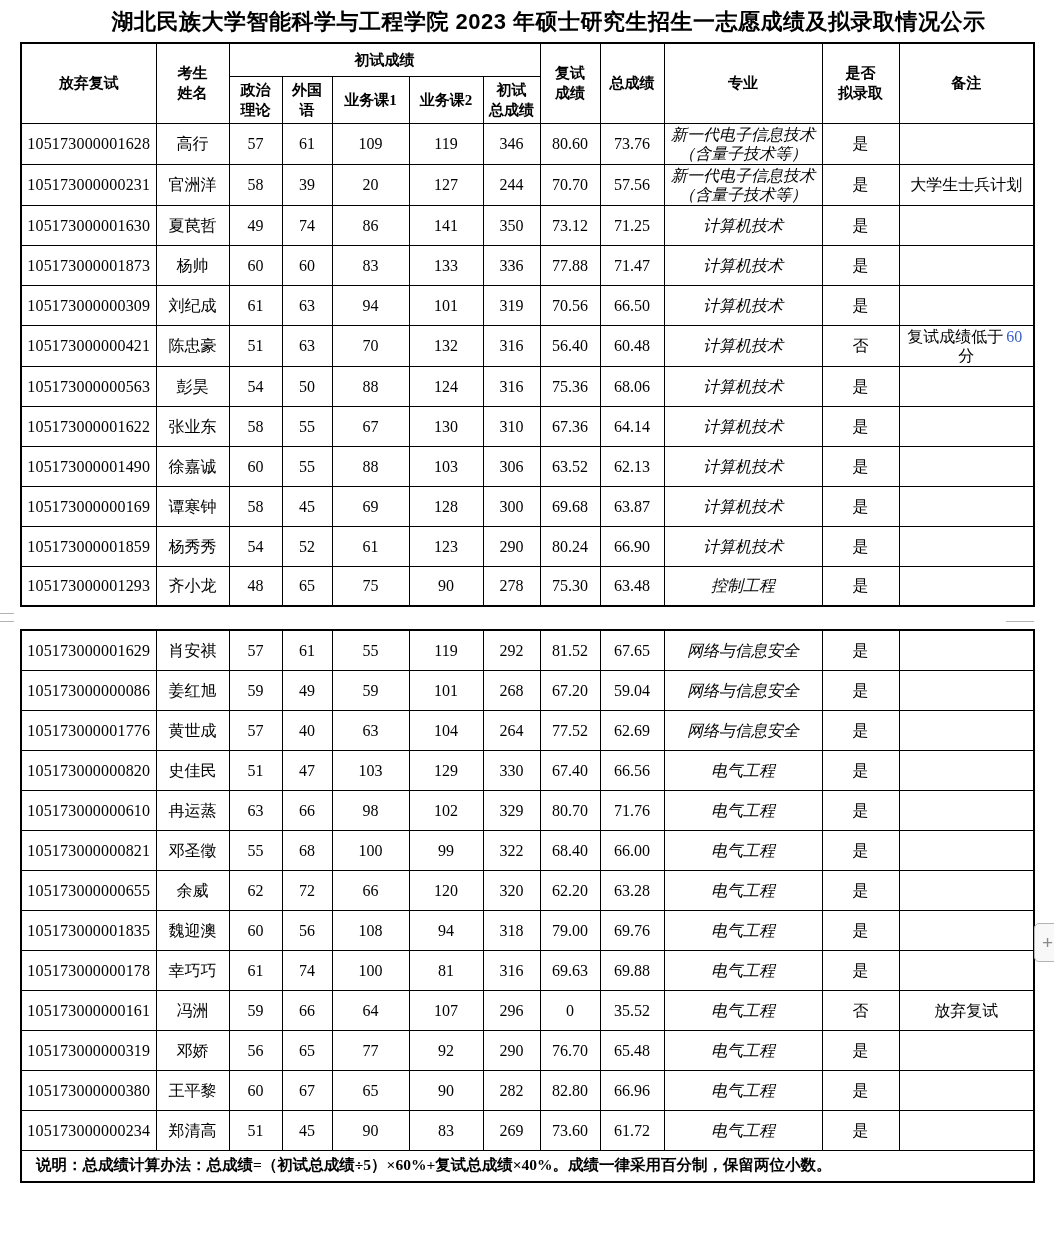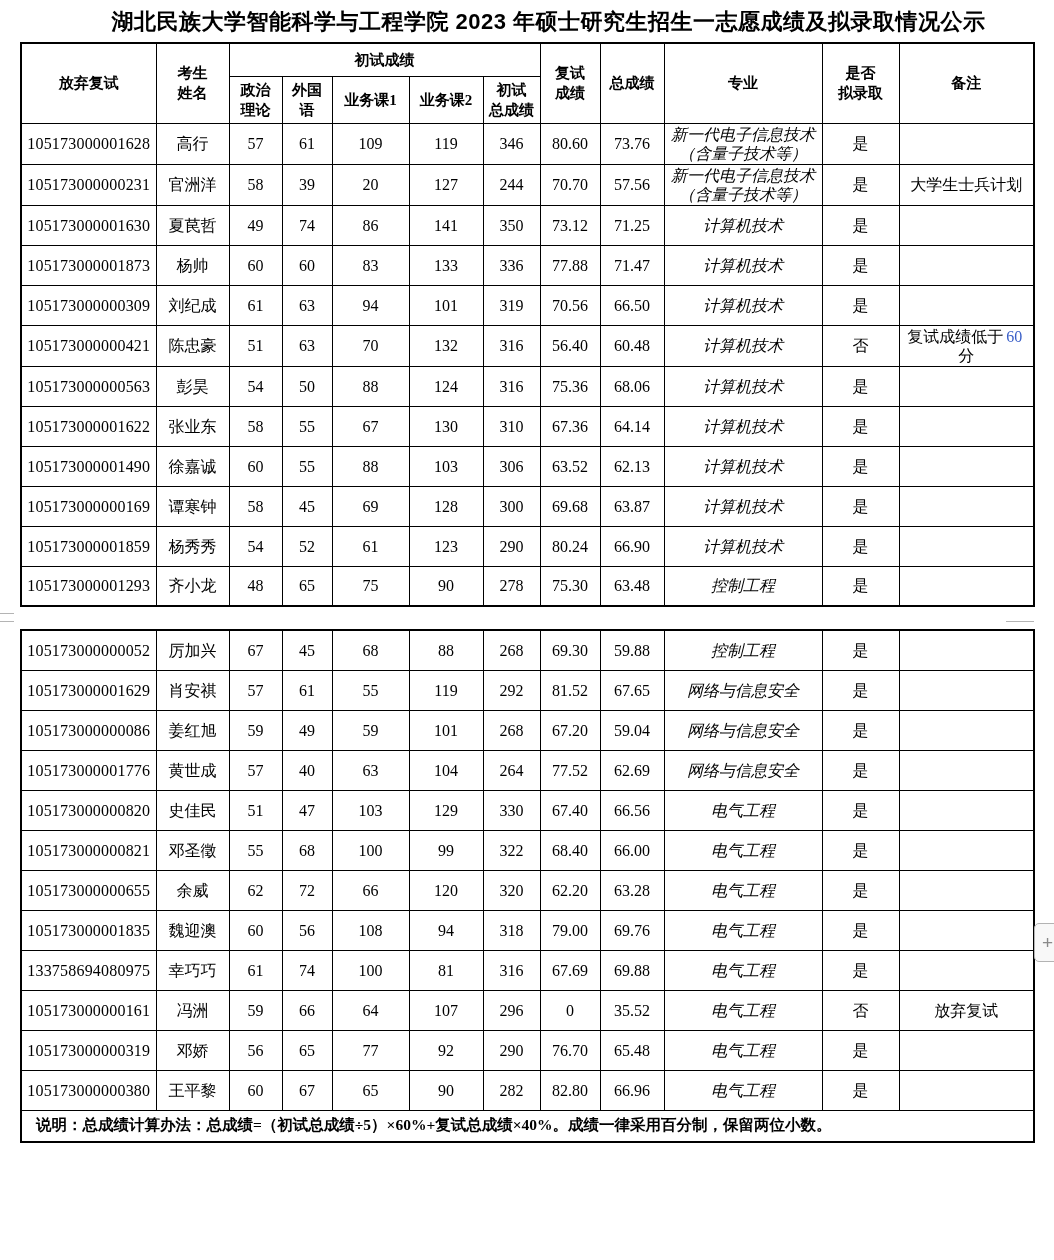--- a/index.html
+++ b/index.html
@@ -269,34 +269,20 @@
         <col style="width:74px">
         <col style="width:57px">
         <col style="width:60px">
       <col style="width:64px">
         <col style="width:158px">
         <col style="width:77px">
         <col style="width:135px">
     </colgroup>
     <tbody>
         <tr class="data-row">
-    <td class="c-id">105173000000052</td>
-    <td class="c-name">厉加兴</td>
-    <td>67</td>
-    <td>45</td>
-    <td>68</td>
-    <td>88</td>
-    <td>268</td>
-    <td>69.30</td>
-    <td>59.88</td>
-    <td class="c-major">控制工程</td>
-    <td>是</td>
-    <td class="c-remark"></td>
-  </tr>
-        <tr class="data-row">
     <td class="c-id">105173000001629</td>
     <td class="c-name">肖安祺</td>
     <td>57</td>
     <td>61</td>
     <td>55</td>
     <td>119</td>
     <td>292</td>
     <td>81.52</td>
     <td>67.65</td>
     <td class="c-major">网络与信息安全</td>
@@ -339,20 +325,34 @@
     <td>103</td>
     <td>129</td>
     <td>330</td>
     <td>67.40</td>
     <td>66.56</td>
     <td class="c-major">电气工程</td>
     <td>是</td>
     <td class="c-remark"></td>
   </tr>
         <tr class="data-row">
+    <td class="c-id">105173000000610</td>
+    <td class="c-name">冉运蒸</td>
+    <td>63</td>
+    <td>66</td>
+    <td>98</td>
+    <td>102</td>
+    <td>329</td>
+    <td>80.70</td>
+    <td>71.76</td>
+    <td class="c-major">电气工程</td>
+    <td>是</td>
+    <td class="c-remark"></td>
+  </tr>
+        <tr class="data-row">
     <td class="c-id">105173000000821</td>
     <td class="c-name">邓圣徵</td>
     <td>55</td>
     <td>68</td>
     <td>100</td>
     <td>99</td>
     <td>322</td>
     <td>68.40</td>
     <td>66.00</td>
     <td class="c-major">电气工程</td>
@@ -381,28 +381,28 @@
     <td>108</td>
     <td>94</td>
     <td>318</td>
     <td>79.00</td>
     <td>69.76</td>
     <td class="c-major">电气工程</td>
     <td>是</td>
     <td class="c-remark"></td>
   </tr>
         <tr class="data-row">
-    <td class="c-id">133758694080975</td>
+    <td class="c-id">105173000000178</td>
     <td class="c-name">幸巧巧</td>
     <td>61</td>
     <td>74</td>
     <td>100</td>
     <td>81</td>
     <td>316</td>
-    <td>67.69</td>
+    <td>69.63</td>
     <td>69.88</td>
     <td class="c-major">电气工程</td>
     <td>是</td>
     <td class="c-remark"></td>
   </tr>
         <tr class="data-row">
     <td class="c-id">105173000000161</td>
     <td class="c-name">冯洲</td>
     <td>59</td>
     <td>66</td>
@@ -436,20 +436,34 @@
     <td>67</td>
     <td>65</td>
     <td>90</td>
     <td>282</td>
     <td>82.80</td>
     <td>66.96</td>
     <td class="c-major">电气工程</td>
     <td>是</td>
     <td class="c-remark"></td>
   </tr>
+        <tr class="data-row">
+    <td class="c-id">105173000000234</td>
+    <td class="c-name">郑清高</td>
+    <td>51</td>
+    <td>45</td>
+    <td>90</td>
+    <td>83</td>
+    <td>269</td>
+    <td>73.60</td>
+    <td>61.72</td>
+    <td class="c-major">电气工程</td>
+    <td>是</td>
+    <td class="c-remark"></td>
+  </tr>
       </tbody>
     <tbody>
       <tr class="note-row">
         <td colspan="12">说明：总成绩计算办法：总成绩=（初试总成绩÷5）×60%+复试总成绩×40%。成绩一律采用百分制，保留两位小数。</td>
       </tr>
     </tbody>
   </table>
 
   <div class="plus-btn">+</div>
 </div>

